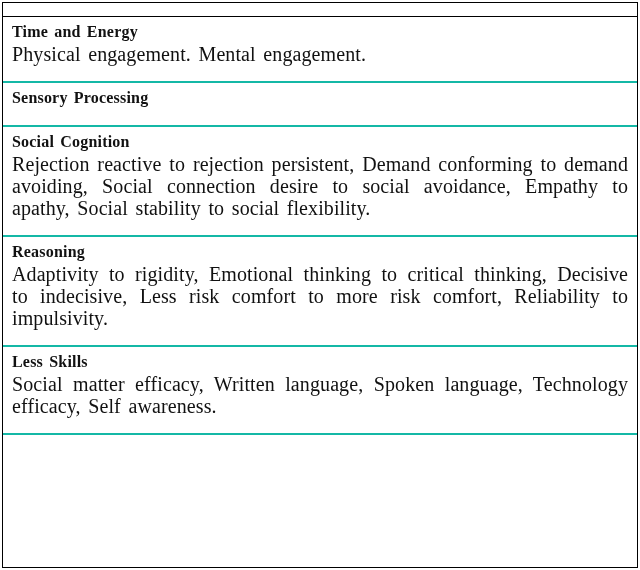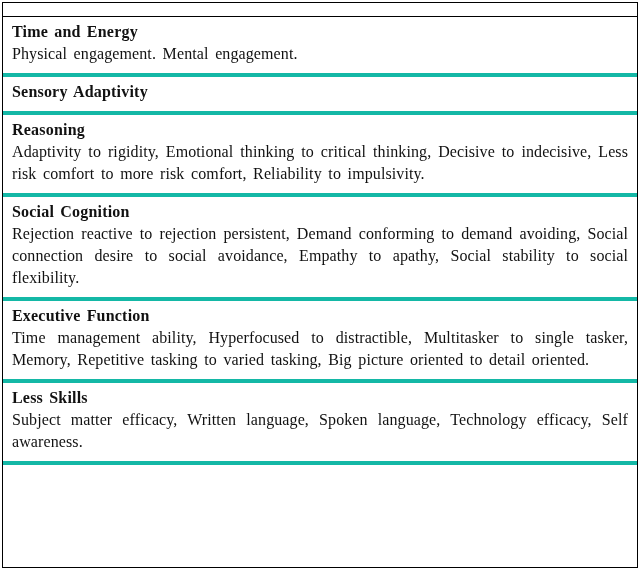--- a/index.html
+++ b/index.html
@@ -25,32 +25,32 @@
     overflow: hidden;
     background: #ffffff;
   }
   .top-strip {
     height: 13px;
     border-bottom: 1px solid #000000;
     flex: 0 0 auto;
   }
   .section-row {
     flex: 0 0 auto;
-    padding: 4px 9px 8px 9px;
-    border-bottom: 4px solid #14b8a6;
+    padding: 4px 9px 16px 9px;
+    border-bottom: 2px solid #14b8a6;
   }
   .section-title {
     font-weight: bold;
     font-size: 16px;
     line-height: 22px;
     letter-spacing: 0.2px;
     word-spacing: 2px;
   }
   .section-body {
-    font-size: 16px;
+    font-size: 20px;
     line-height: 22px;
     text-align: justify;
     word-spacing: 2.5px;
     letter-spacing: 0.1px;
   }
   .bottom-strip {
     flex: 1 1 auto;
   }
 </style>
 </head>
@@ -58,37 +58,33 @@
 
 <div class="table-frame">
   <div class="top-strip"></div>
 
   <div class="section-row">
     <div class="section-title">Time and Energy</div>
     <div class="section-body">Physical engagement. Mental engagement.</div>
   </div>
 
   <div class="section-row">
-    <div class="section-title">Sensory Adaptivity</div>
-  </div>
-
-  <div class="section-row">
-    <div class="section-title">Reasoning</div>
-    <div class="section-body">Adaptivity to rigidity, Emotional thinking to critical thinking, Decisive to indecisive, Less risk comfort to more risk comfort, Reliability to impulsivity.</div>
+    <div class="section-title">Sensory Processing</div>
   </div>
 
   <div class="section-row">
     <div class="section-title">Social Cognition</div>
     <div class="section-body">Rejection reactive to rejection persistent, Demand conforming to demand avoiding, Social connection desire to social avoidance, Empathy to apathy, Social stability to social flexibility.</div>
   </div>
 
   <div class="section-row">
-    <div class="section-title">Executive Function</div>
-    <div class="section-body">Time management ability, Hyperfocused to distractible, Multitasker to single tasker, Memory, Repetitive tasking to varied tasking, Big picture oriented to detail oriented.</div>
+    <div class="section-title">Reasoning</div>
+    <div class="section-body">Adaptivity to rigidity, Emotional thinking to critical thinking, Decisive to indecisive, Less risk comfort to more risk comfort, Reliability to impulsivity.</div>
   </div>
+
 
   <div class="section-row">
     <div class="section-title">Less Skills</div>
-    <div class="section-body">Subject matter efficacy, Written language, Spoken language, Technology efficacy, Self awareness.</div>
+    <div class="section-body">Social matter efficacy, Written language, Spoken language, Technology efficacy, Self awareness.</div>
   </div>
 
   <div class="bottom-strip"></div>
 </div>
 
 </body></html>

